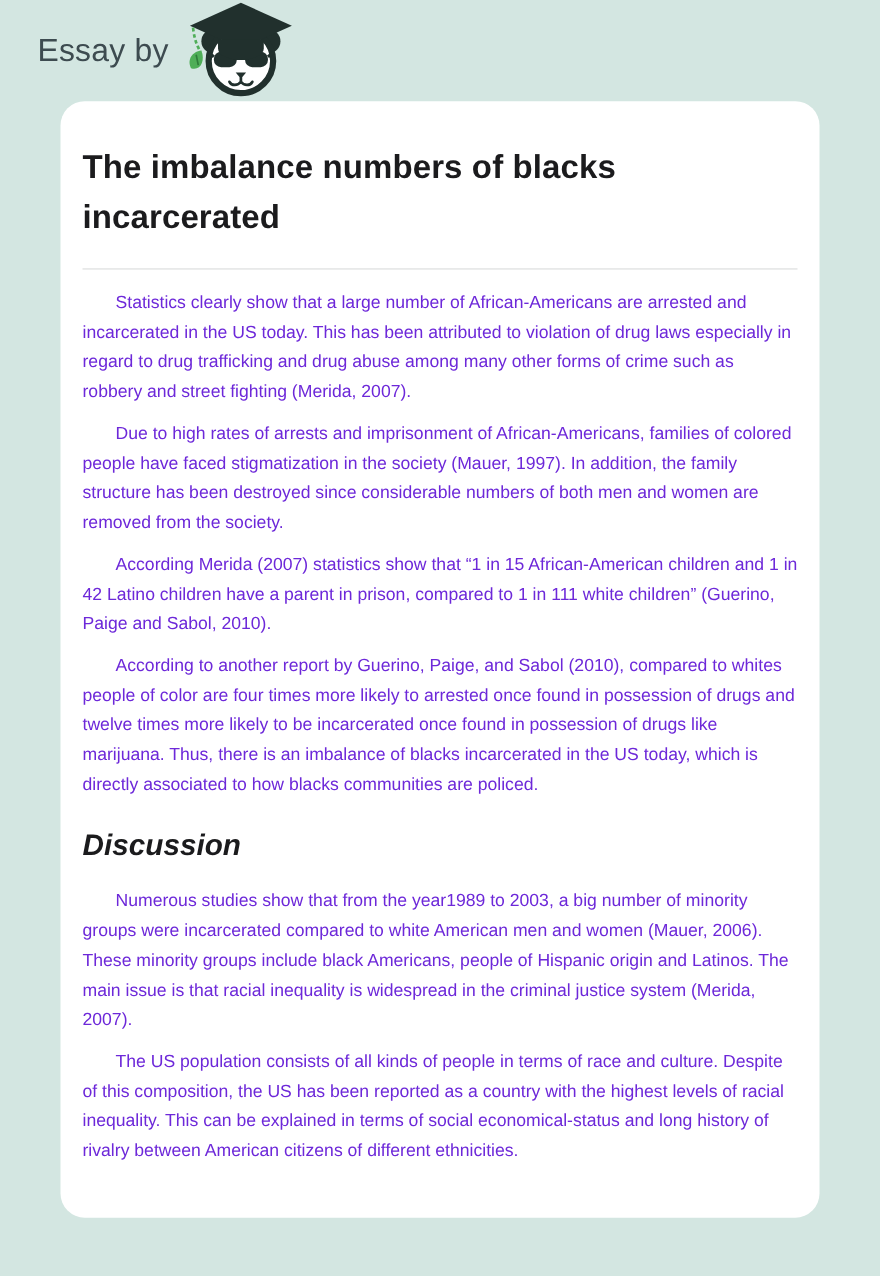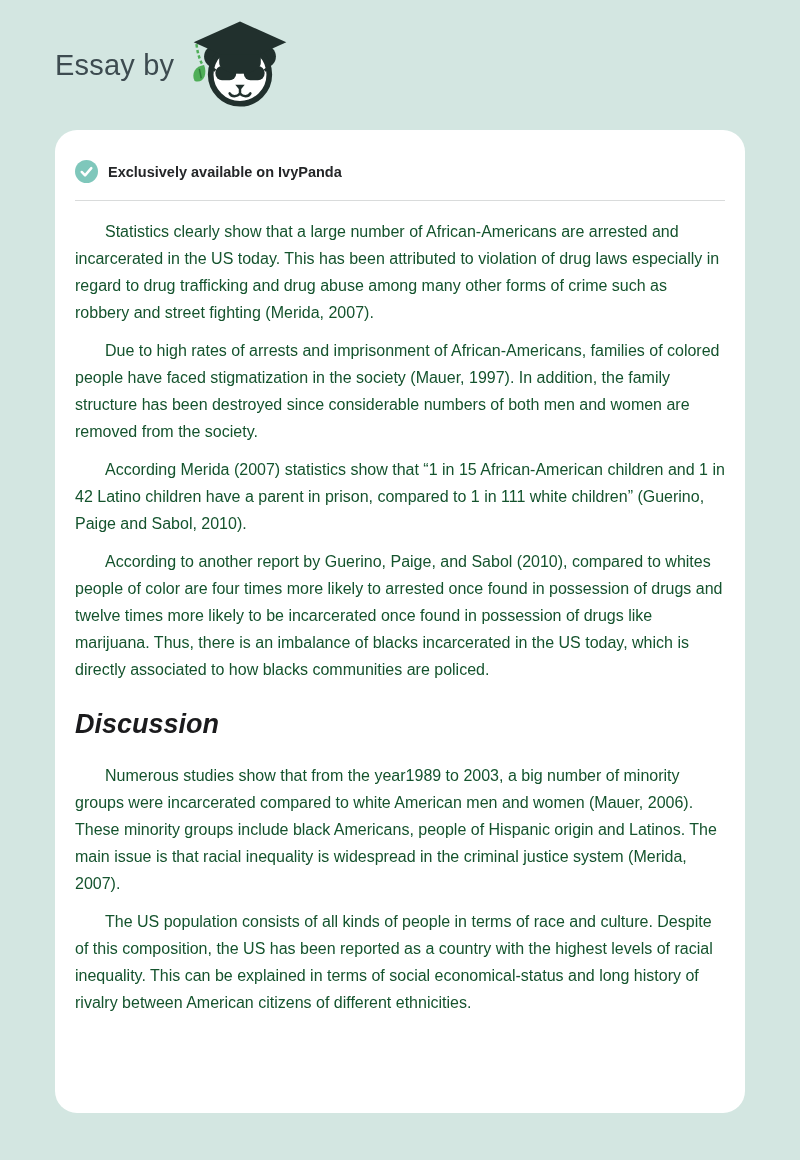--- a/index.html
+++ b/index.html
@@ -8,24 +8,24 @@
     background: #d3e6e1;
     font-family: "Liberation Sans", sans-serif;
     color: #2f3437;
     width: 800px;
     height: 1160px;
     overflow: hidden;
   }
 
   
   .site-header {
-    height: 130px;
+    height: 92px;
     display: flex;
     align-items: center;
-    padding-left: 55px;
+    padding-left: 34px;
   }
   .essay-by {
     font-size: 29px;
     font-weight: 500;
     color: #3d4b50;
     letter-spacing: 0.2px;
     margin-right: 14px;
   }
   .logo-mark { width: 104px; height: 92px; flex: 0 0 auto; margin-right: 6px; }
   .brand-name {
@@ -71,21 +71,21 @@
     color: #242628;
   }
   .divider {
     border: none;
     border-top: 1px solid #d9dbdb;
     margin: 0 0 17px 0;
   }
   p.essay-paragraph {
     font-size: 16px;
     line-height: 27px;
-    color: #14532d;
+    color: #6d28d9;
     text-indent: 30px;
     margin-bottom: 11px;
   }
   h2.section-heading {
     font-size: 27px;
     font-weight: 700;
     color: #1b1b1d;
     margin: 26px 0 22px 0;
     font-style: italic;
   }
@@ -118,30 +118,22 @@
 
       <path d="M9 26 c1 9 3 16 7 23" stroke="#4fae58" stroke-width="2.6" fill="none" stroke-dasharray="3.5 2.5"></path>
       <path d="M17 48 c-9 1 -14 9 -10 17 c9 3 14 -7 10 -17 z" fill="#4fae58"></path>
       <path d="M12 52 l2 10" stroke="#2e7d3a" stroke-width="1.6"></path>
     </svg>
   </span>
 
 </header>
 
 <main class="essay-card">
+  <h1 class="page-title">The imbalance numbers of blacks incarcerated</h1>
 
-  <div class="badge-row">
-    <span class="check-icon">
-      <svg viewBox="0 0 24 24" width="23" height="23" aria-hidden="true">
-        <circle cx="12" cy="12" r="12" fill="#7fc7bb"></circle>
-        <polyline points="7,12.5 10.5,16 17,8.5" fill="none" stroke="#ffffff" stroke-width="2.6" stroke-linecap="round" stroke-linejoin="round"></polyline>
-      </svg>
-    </span>
-    <span class="badge-text">Exclusively available on IvyPanda</span>
-  </div>
 
   <hr class="divider">
 
   <p class="essay-paragraph">Statistics clearly show that a large number of African-Americans are arrested and incarcerated in the US today. This has been attributed to violation of drug laws especially in regard to drug trafficking and drug abuse among many other forms of crime such as robbery and street fighting (Merida, 2007).</p>
   <p class="essay-paragraph">Due to high rates of arrests and imprisonment of African-Americans, families of colored people have faced stigmatization in the society (Mauer, 1997). In addition, the family structure has been destroyed since considerable numbers of both men and women are removed from the society.</p>
   <p class="essay-paragraph">According Merida (2007) statistics show that “1 in 15 African-American children and 1 in 42 Latino children have a parent in prison, compared to 1 in 111 white children” (Guerino, Paige and Sabol, 2010).</p>
   <p class="essay-paragraph">According to another report by Guerino, Paige, and Sabol (2010), compared to whites people of color are four times more likely to arrested once found in possession of drugs and twelve times more likely to be incarcerated once found in possession of drugs like marijuana. Thus, there is an imbalance of blacks incarcerated in the US today, which is directly associated to how blacks communities are policed.</p>
 
   <h2 class="section-heading">Discussion</h2>
 

